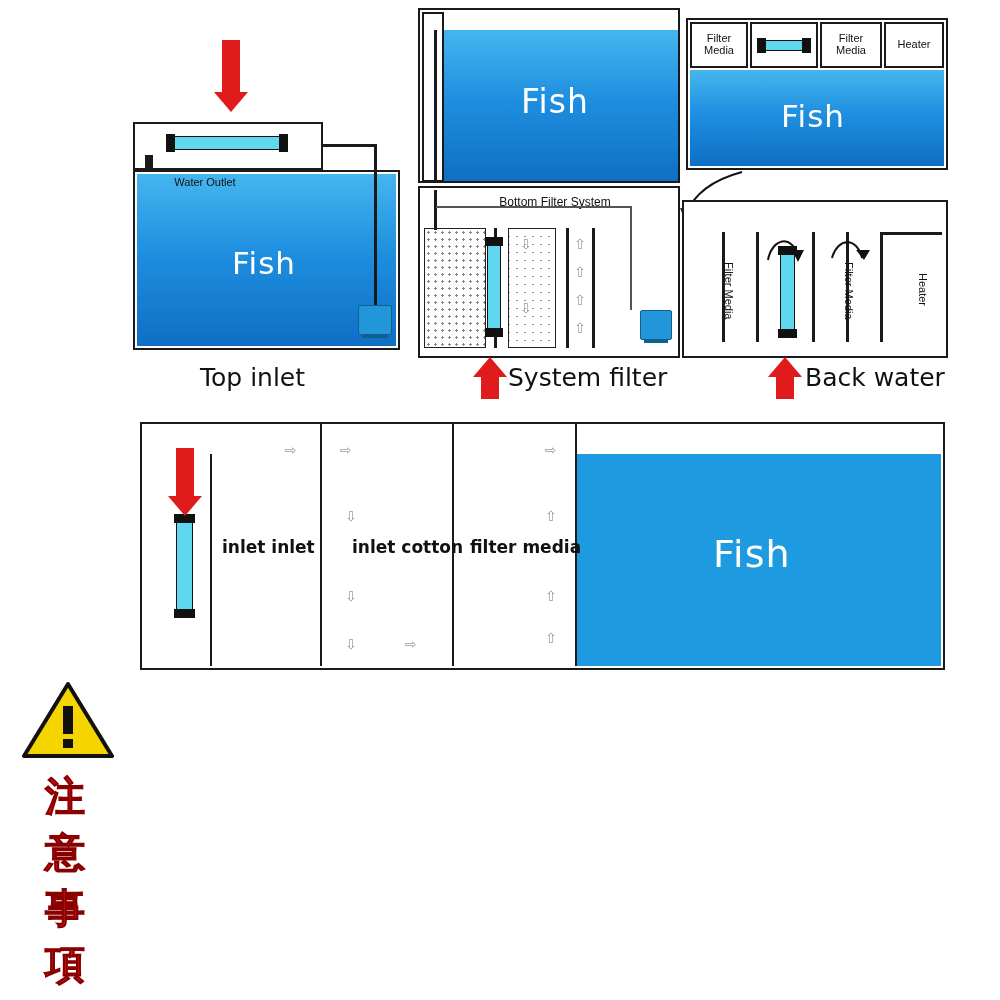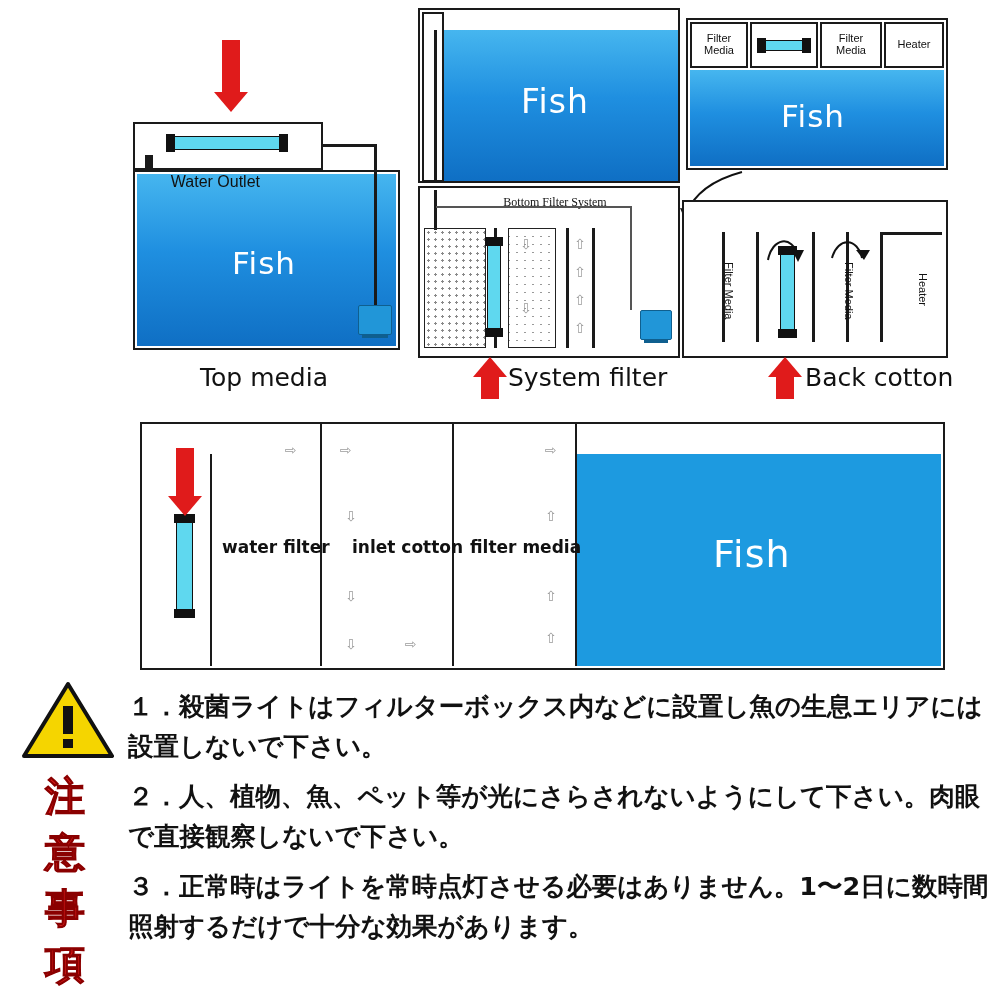--- a/index.html
+++ b/index.html
@@ -233,46 +233,46 @@
 <div class="stage">
 
   <div>
 
     <div class="panel" style="left:133px; top:170px; width:267px; height:180px;"></div>
     <div class="water" style="left:137px; top:174px; width:259px; height:172px;"></div>
     <div class="fish-label" style="left:232px; top:245px; font-size:31px;">Fish</div>
 
     <div class="panel" style="left:133px; top:122px; width:190px; height:48px; background:#fff;"></div>
     <div class="lamp-h" style="left:172px; top:136px; width:110px; height:14px;"></div>
-    <div class="small-label" style="left:150px; top:176px; width:110px; text-align:right; font-size:16px;">Water Outlet</div>
+    <div class="small-label" style="left:150px; top:176px; width:110px; text-align:center; font-size:11px;">Water Outlet</div>
     <div class="line" style="left:145px; top:155px; width:8px; height:16px;"></div>
 
     <div class="line" style="left:374px; top:146px; width:3px; height:22px;"></div>
     <div class="line" style="left:323px; top:144px; width:54px; height:3px;"></div>
     <div class="line" style="left:374px; top:168px; width:3px; height:125px;"></div>
     <div class="line" style="left:374px; top:290px; width:3px; height:20px;"></div>
     <div class="pump" style="left:358px; top:305px; width:32px; height:28px;"></div>
 
     <div class="red-arrow arrow-down" style="left:211px; top:40px; width:40px; height:72px;">
       <div class="shaft" style="height:52px;"></div>
       <div class="head"></div>
     </div>
 
-    <div class="cap-label" style="left:200px; top:363px; font-size:25px;">Top media</div>
+    <div class="cap-label" style="left:200px; top:363px; font-size:25px;">Top inlet</div>
   </div>
 
   <div>
     <div class="panel" style="left:418px; top:8px; width:262px; height:175px;"></div>
     <div class="water" style="left:430px; top:30px; width:248px; height:151px;"></div>
     <div class="panel" style="left:422px; top:12px; width:22px; height:170px; background:#fff;"></div>
     <div class="line" style="left:434px; top:30px; width:3px; height:150px;"></div>
     <div class="fish-label" style="left:521px; top:82px; font-size:33px;">Fish</div>
 
     <div class="panel" style="left:418px; top:186px; width:262px; height:172px;"></div>
-    <div class="small-label" style="left:470px; top:196px; width:170px; font-size:12px;font-family:Liberation Serif, serif;">Bottom Filter System</div>
+    <div class="small-label" style="left:470px; top:196px; width:170px; font-size:12px;">Bottom Filter System</div>
 
     <div class="line" style="left:434px; top:190px; width:3px; height:40px;"></div>
     <div class="thin" style="left:436px; top:206px; width:196px; height:2px;"></div>
     <div class="thin" style="left:630px; top:206px; width:2px; height:104px;"></div>
     <div class="small-label" style="left:424px; top:212px; width:16px; font-size:9px; color:#777;"></div>
 
     <div class="gravel" style="left:424px; top:228px; width:62px; height:120px;"></div>
     <div class="mesh" style="left:508px; top:228px; width:48px; height:120px;"></div>
 
     <div class="line" style="left:494px; top:228px; width:3px; height:120px;"></div>
@@ -340,36 +340,36 @@
       <polygon points="116,62 110,50 122,50" fill="#111"></polygon>
       <path d="M150 58 C 156 36, 176 38, 180 58" stroke="#111" stroke-width="2" fill="none"></path>
       <polygon points="182,60 174,50 188,50" fill="#111"></polygon>
     </svg>
 
     <div class="red-arrow arrow-up" style="left:765px; top:357px; width:40px; height:42px;">
       <div class="shaft" style="height:24px;"></div>
       <div class="head"></div>
     </div>
 
-    <div class="cap-label" style="left:805px; top:363px; font-size:25px;">Back cotton</div>
+    <div class="cap-label" style="left:805px; top:363px; font-size:25px;">Back water</div>
   </div>
 
   <div>
     <div class="panel" style="left:140px; top:422px; width:805px; height:248px;"></div>
     <div class="water-flat" style="left:575px; top:454px; width:366px; height:212px;"></div>
     <div class="fish-label" style="left:713px; top:532px; font-size:38px;">Fish</div>
 
     <div class="line" style="left:210px; top:454px; width:2px; height:212px;"></div>
     <div class="line" style="left:320px; top:424px; width:2px; height:242px;"></div>
     <div class="line" style="left:452px; top:424px; width:2px; height:242px;"></div>
     <div class="line" style="left:575px; top:424px; width:2px; height:242px;"></div>
 
     <div class="lamp-v" style="left:176px; top:520px; width:17px; height:92px;"></div>
 
-    <div class="cap-label" style="left:222px; top:537px; font-size:17px; font-weight:bold;">water filter</div>
+    <div class="cap-label" style="left:222px; top:537px; font-size:17px; font-weight:bold;">inlet inlet</div>
     <div class="cap-label" style="left:352px; top:537px; font-size:17px; font-weight:bold;">inlet cotton</div>
     <div class="cap-label" style="left:470px; top:537px; font-size:17px; font-weight:bold;">filter media</div>
 
     <div class="flowchar" style="left:285px; top:442px;">⇨</div>
     <div class="flowchar" style="left:340px; top:442px;">⇨</div>
     <div class="flowchar" style="left:545px; top:442px;">⇨</div>
     <div class="flowchar" style="left:345px; top:508px;">⇩</div>
     <div class="flowchar" style="left:345px; top:588px;">⇩</div>
     <div class="flowchar" style="left:345px; top:636px;">⇩</div>
     <div class="flowchar" style="left:405px; top:636px;">⇨</div>
@@ -391,20 +391,15 @@
       <rect x="41" y="59" width="10" height="9" fill="#111"></rect>
     </svg>
 
     <div class="warn-col">
       <div>注</div>
       <div>意</div>
       <div>事</div>
       <div>項</div>
     </div>
 
-    <div class="notice-text">
-      <p>１．殺菌ライトはフィルターボックス内などに設置し魚の生息エリアには設置しないで下さい。</p>
-      <p>２．人、植物、魚、ペット等が光にさらされないようにして下さい。肉眼で直接観察しないで下さい。</p>
-      <p>３．正常時はライトを常時点灯させる必要はありません。1〜2日に数時間照射するだけで十分な効果があります。</p>
-    </div>
   </div>
 
 </div>
 
 </body></html>

